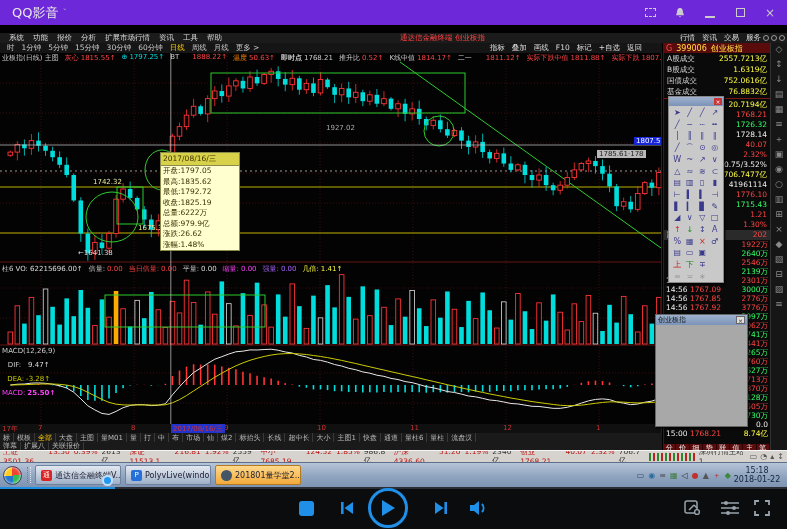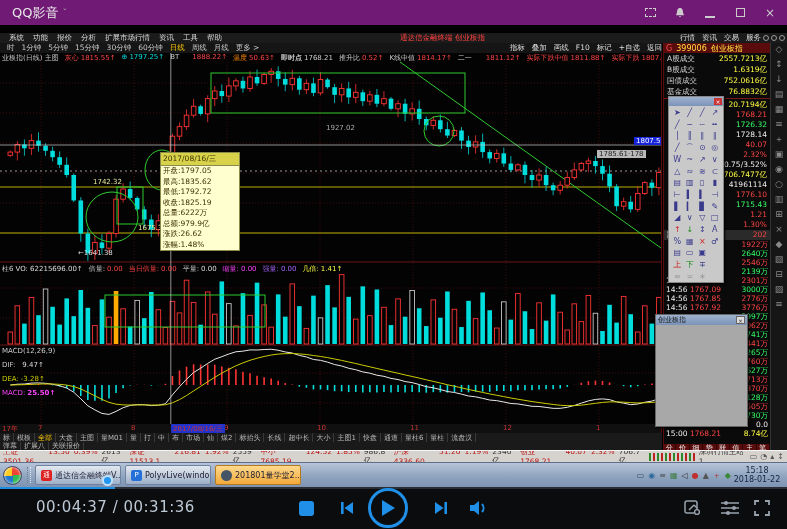--- a/index.html
+++ b/index.html
@@ -1,47 +1,47 @@
 <!DOCTYPE html>
 <html><head>
 <meta charset="utf-8">
 <style>
   html,body{margin:0;padding:0;background:#333;}
   *{box-sizing:border-box;font-family:"DejaVu Sans","Liberation Sans",sans-serif;}
   #screen{position:relative;width:787px;height:529px;background:#000;overflow:hidden;margin:0 auto;}
 
   
-  .titlebar{position:absolute;top:0;left:0;width:787px;height:25px;background:#701a75;display:flex;align-items:center;z-index:40;}
+  .titlebar{position:absolute;top:0;left:0;width:787px;height:25px;background:#6d28d9;display:flex;align-items:center;z-index:40;}
   .tb-logo{color:#e8e8e8;font-size:13px;margin-left:12px;display:flex;align-items:center;gap:4px;}
   .tb-caret{font-size:9px;color:#aaa;}
   .tb-title{position:absolute;left:0;right:0;text-align:center;color:#ddd;font-size:12px;pointer-events:none;}
   .tb-icons{position:absolute;right:10px;display:flex;align-items:center;gap:16px;}
   .tb-ic{width:14px;height:14px;display:flex;align-items:center;justify-content:center;color:#ccc;font-size:12px;}
   .snap-ic{width:11px;height:9px;border:1px dashed #ccc;}
   .min-ic{width:10px;height:2px;background:#ccc;margin-top:8px;}
   .max-ic{width:9px;height:9px;border:1.5px solid #ccc;}
 
   
   .menubar{position:absolute;top:33px;left:0;width:787px;height:10px;background:#1b1b1b;display:flex;align-items:center;font-size:7.5px;color:#d8d8d8;}
   .menubar .mi{margin-left:9px;white-space:nowrap;}
   .menu-notice{position:absolute;left:400px;color:#ff4040;white-space:nowrap;}
   .menu-right{position:absolute;right:26px;display:flex;gap:7px;color:#ddd;}
   .win-dots{position:absolute;right:2px;display:flex;gap:2px;}
   .win-dots i{width:6px;height:6px;border:1px solid #999;border-radius:50%;font-style:normal;}
 
   .periodbar{position:absolute;top:43px;left:0;width:662px;height:10px;background:#151515;display:flex;align-items:center;font-size:7.5px;color:#c8c8c8;}
   .periodbar .pi{margin-left:7px;white-space:nowrap;}
   .periodbar .pi.active{color:#ffcc00;}
-  .ptools{position:absolute;right:0;display:flex;gap:7px;color:#ddd;}
+  .ptools{position:absolute;right:20px;display:flex;gap:7px;color:#ddd;}
   .symhdr{position:absolute;top:43px;left:663px;width:107px;height:10px;background:#5a0c0c;color:#ffe040;font-size:8px;display:flex;align-items:center;gap:4px;padding-left:3px;white-space:nowrap;}
   .symhdr .g{color:#ff5050;}
 
   .chart-zone{position:absolute;top:53px;left:0;width:662px;height:380px;background:#030303;border-right:1px solid #5a0c0c;overflow:hidden;}
   .hline{position:absolute;left:2px;display:flex;gap:6px;font-size:7px;white-space:nowrap;z-index:3;}
-  .hline span{white-space:nowrap;}
+  .hline span{white-space:nowrap;text-align:center;}
   .k-header{top:0;}
   .vol-header{top:211px;}
   .macd-header{top:294px;flex-direction:column;}
   .chart-label{position:absolute;font-size:7px;z-index:3;white-space:nowrap;}
   .blue-tag{position:absolute;left:634px;top:84px;background:#1626d8;color:#fff;font-size:7px;padding:0 2px;z-index:4;}
   .gray-tag{position:absolute;left:597px;top:97px;background:#b9b9b9;color:#222;font-size:7px;padding:0 2px;z-index:4;}
   .xaxis{position:absolute;top:371px;left:0;width:662px;height:9px;background:#101010;z-index:3;}
   .xaxis span{position:absolute;font-size:7px;color:#cc3333;top:0;}
   .xdate{background:#2233cc;color:#fff;padding:0 2px;}
 
@@ -1026,21 +1026,20 @@
       <div>2018-01-22</div>
     </div>
   </div>
 
   <div class="seekdot"></div>
 
   <div class="playerbar">
     <div class="seek">
         <div class="fill" id="seek-fill" style="width: 14.6%;"></div>
       </div>
-    <div class="ptime">00:04:37 / 00:31:36</div>
     <div class="pc stop-btn"></div>
     <div class="pc prev-btn">
       <svg width="18" height="18" viewBox="0 0 18 18">
           <rect x="3" y="3" width="2.6" height="12" fill="#1f8fe8"></rect>
           <path d="M15 3 L6.5 9 L15 15 Z" fill="#1f8fe8"></path>
         </svg>
     </div>
     <div class="pc play-btn">
       <svg width="16" height="18" viewBox="0 0 16 18">
           <path d="M2 1 L15 9 L2 17 Z" fill="#1f8fe8"></path>

